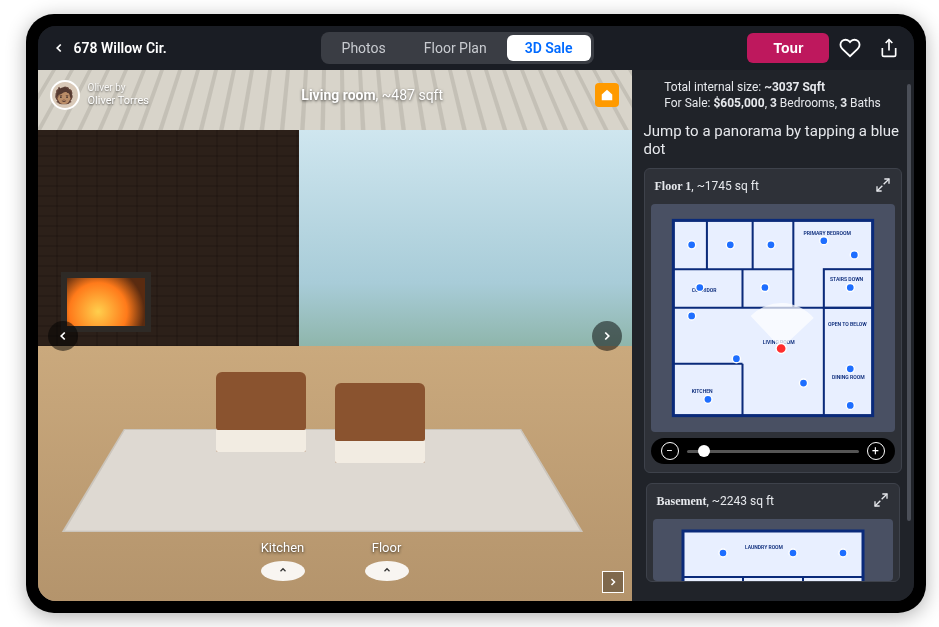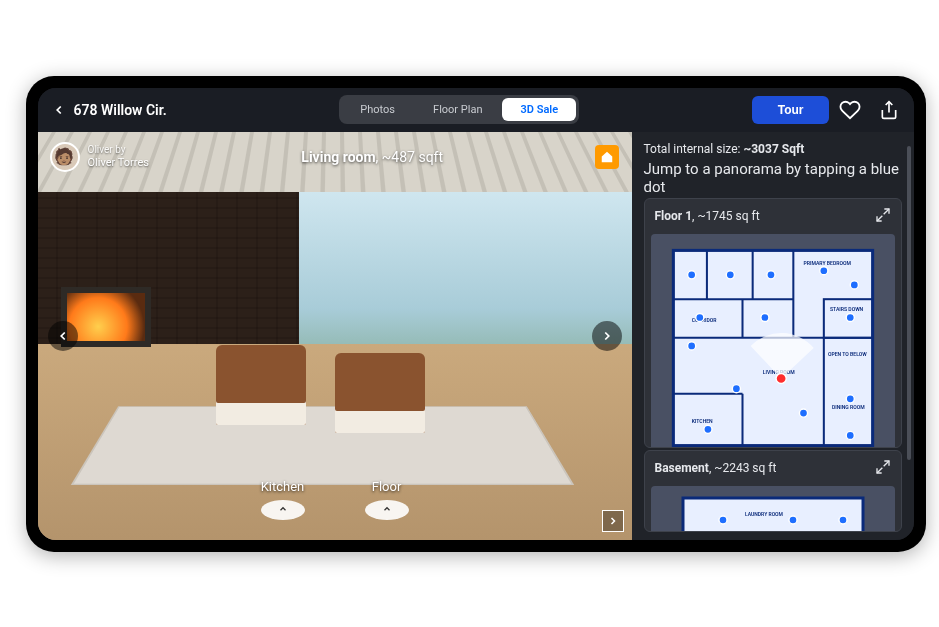--- a/index.html
+++ b/index.html
@@ -6,21 +6,21 @@
 body {
   font-family: -apple-system, BlinkMacSystemFont, "Segoe UI", Roboto, sans-serif;
   background: #fff;
   display: flex;
   align-items: center;
   justify-content: center;
   min-height: 627px;
 }
 .device {
   width: 900px;
-  height: 476px;
+  height: 599px;
   background: #000;
   border-radius: 28px;
   padding: 12px;
   box-shadow: 0 4px 20px rgba(0,0,0,0.3);
   position: relative;
   margin-left: 12px;
 }
 .screen {
   width: 100%;
   height: 100%;
@@ -44,33 +44,33 @@
   display: flex;
   background: #3a3d44;
   border-radius: 8px;
   padding: 3px;
   margin: 0 auto;
   gap: 2px;
 }
 .seg-item {
   padding: 5px 18px;
   border-radius: 6px;
-  font-size: 11px;
+  font-size: 14px;
   color: #c8cbd0;
   cursor: pointer;
   text-align: right;
 }
 .seg-item.active { background: #fff; color: #006aff; font-weight: 600; }
 .tour-btn {
-  background: #1d4ed8;
+  background: #be185d;
   color: #fff;
   border: none;
   border-radius: 6px;
   padding: 7px 26px;
-  font-size: 12px;
+  font-size: 14px;
   font-weight: 600;
   cursor: pointer;
 }
 .top-icons { display: flex; gap: 18px; align-items: center; color: #fff; }
 .top-icons svg { cursor: pointer; }
 .content { flex: 1; display: flex; overflow: hidden; }
 .pano {
   flex: 1;
   position: relative;
   background: linear-gradient(180deg, #8a7968 0%, #a89580 18%, #7a6a5a 45%, #c4ad90 70%, #9e8870 100%);
@@ -119,32 +119,32 @@
 
 .side {
   width: 282px;
   background: #202329;
   color: #e6e8ec;
   display: flex;
   flex-direction: column;
   font-size: 12px;
   position: relative;
 }
-.side-inner { padding: 10px 12px 8px 12px; overflow: hidden; display:flex; flex-direction:column; gap: 2px; flex:1; }
+.side-inner { padding: 10px 12px 8px 12px; overflow: hidden; display:flex; flex-direction:column; gap: 10px; flex:1;align-items:center; }
 .summary .line { margin-bottom: 2px; }
 .summary b { font-weight: 700; }
 .hint { font-size: 15px; }
 .floor-card {
   background: #2e3138;
   border: 1px solid #3e424b;
   border-radius: 6px;
   overflow: hidden;
 }
 .floor-head { display: flex; justify-content: space-between; align-items: center; padding: 8px 10px; }
-.floor-head .title b { font-weight: 700; }
+.floor-head .title b { font-weight: 700; font-family: Liberation Serif, serif; }
 .expand-btn { cursor: pointer; color: #e6e8ec; }
 .plan-wrap { background: #495063; margin: 0 6px 6px 6px; border-radius: 4px; position: relative; height: 228px; }
 .plan-svg { width: 100%; height: 100%; }
 .zoom-bar {
   display:flex; align-items:center; gap:8px;
   background:#000; border-radius: 14px; padding: 4px 10px;
   margin: 0 6px 8px 6px;
 }
 .zoom-btn { width: 18px; height:18px; border-radius:50%; border:1.5px solid #fff; color:#fff; display:flex;align-items:center;justify-content:center; font-size:12px; cursor:pointer; }
 .zoom-track { flex:1; height:3px; background:#555; border-radius:2px; position:relative; }
@@ -262,20 +262,21 @@
               <polyline points="9 18 15 12 9 6"></polyline>
             </svg>
         </div>
       </div>
 
       <div class="side">
         <div class="scroll-indicator"></div>
         <div class="side-inner">
           <div class="summary">
             <div class="line"><span>Total internal size:</span> <b>~3037 Sqft</b></div>
+            <div class="line"><span>For Sale:</span> <b>$605,000</b>, <b>3</b> <span>Bedrooms,</span> <b>3</b> <span>Baths</span></div>
           </div>
           <div class="hint">Jump to a panorama by tapping a blue dot</div>
 
           <div class="floor-card">
             <div class="floor-head">
               <div class="title"><b>Floor 1</b>, <span>~1745 sq ft</span></div>
               <div class="expand-btn">
                 <svg width="16" height="16" viewBox="0 0 24 24" fill="none" stroke="currentColor" stroke-width="2">
                     <path d="M14 3h7v7"></path>
                     <path d="M10 21H3v-7"></path>

